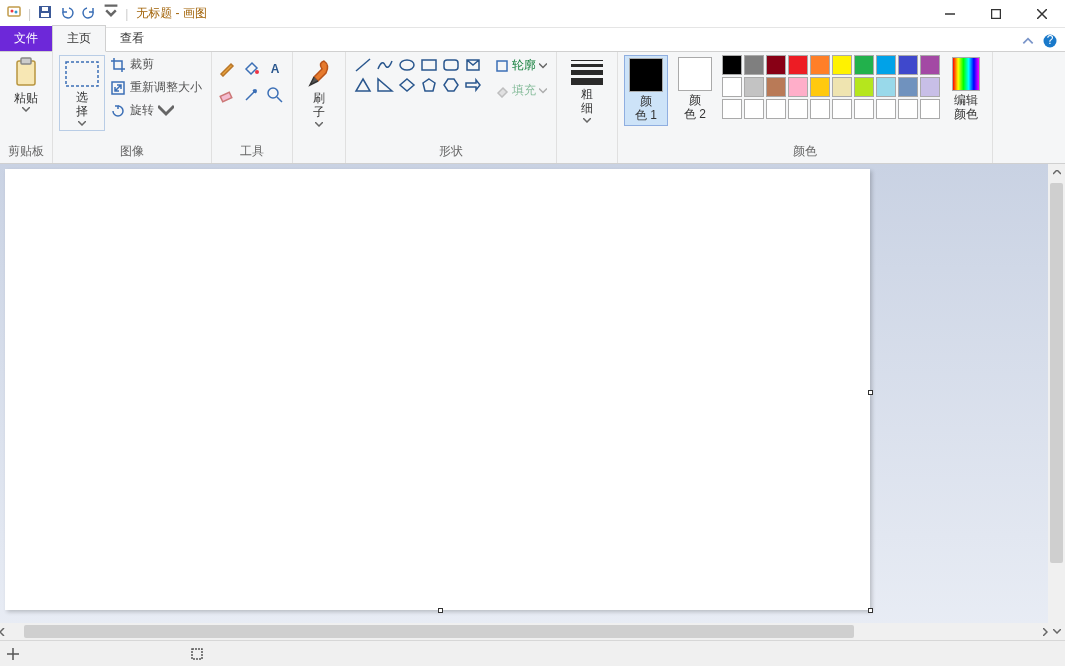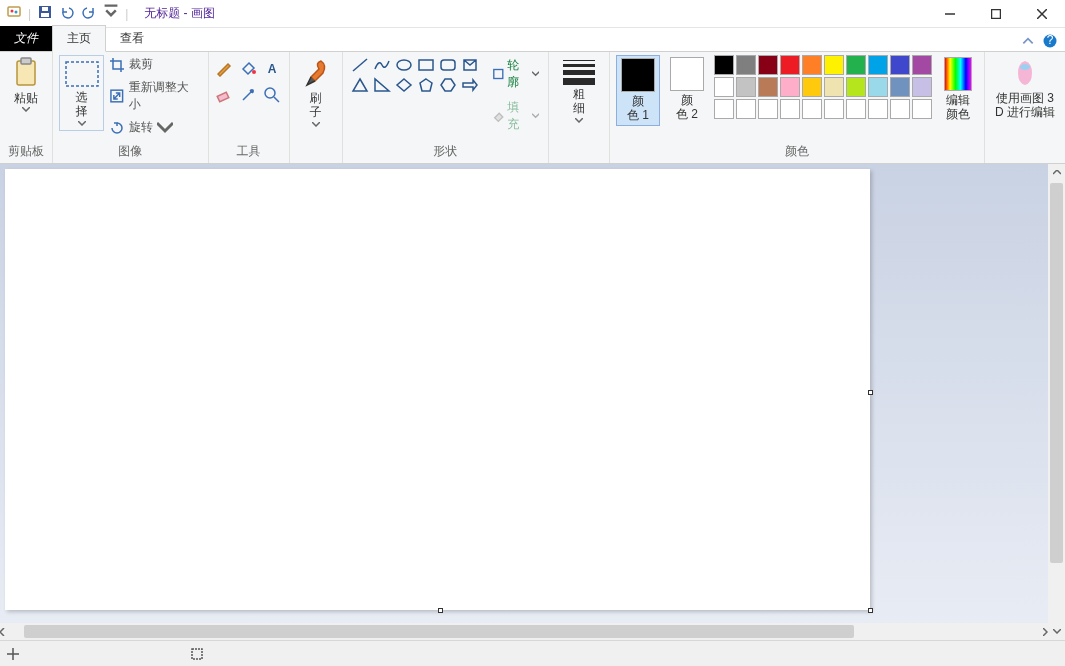--- a/index.html
+++ b/index.html
@@ -1,26 +1,26 @@
 <!DOCTYPE html>
 <html><head>
 <meta charset="utf-8">
 <style>
 * { margin:0; padding:0; box-sizing:border-box; font-family:"Microsoft YaHei","Segoe UI",sans-serif; font-size:12px; }
 body { width:1065px; height:666px; background:#fff; overflow:hidden; display:flex; flex-direction:column; }
 .titlebar { height:28px; display:flex; align-items:center; background:#fff; border-bottom:1px solid #e5e5e5; }
 .titlebar .qat { display:flex; align-items:center; gap:6px; padding:0 6px; }
 .titlebar .qat svg { width:16px; height:16px; }
-.titlebar .title { margin-left:10px; color:#4c1d95; }
+.titlebar .title { margin-left:2px; color:#a16207; }
 .titlebar .winbtns { margin-left:auto; display:flex; }
 .winbtn { width:46px; height:28px; display:flex; align-items:center; justify-content:center; }
 .winbtn svg { width:10px; height:10px; }
 .tabs { height:24px; background:#fff; display:flex; align-items:flex-end; border-bottom:1px solid #d0d0d0; position:relative; }
 .tab { padding:4px 14px; color:#333; position:relative; }
-.tab.file { background:#000000; color:#fff;font-style:italic; }
+.tab.file { background:#6d28d9; color:#fff; }
 .tab.active { border:1px solid #d0d0d0; border-bottom:1px solid #f5f6f7; background:#f5f6f7; margin-bottom:-1px; }
 .tabs .help { margin-left:auto; display:flex; align-items:center; gap:8px; padding-right:8px; }
 .help svg { width:14px; height:14px; }
 .ribbon { background:#f5f6f7; height:112px; display:flex; border-bottom:1px solid #d0d0d0; }
 .group { display:flex; flex-direction:column; align-items:center; padding:3px 6px 0 6px; border-right:1px solid #e0e0e0; }
 .group-body { flex:1; display:flex; align-items:flex-start; gap:2px; }
 .group-label { font-size:12px; color:#666; padding:2px 0 3px 0; }
 .vbtn { display:flex; flex-direction:column; align-items:center; justify-content:flex-start; padding:2px 4px; min-width:40px; text-align:center; line-height:1.2; gap:2px; }
 .vbtn.selected, .swatch.selected { border:1px solid #8faee0; background:#cde3f8; }
 .vbtn .lbl { font-size:12px; color:#333; }
@@ -355,33 +355,20 @@
         </div>
       <div class="vbtn">
         <div class="rainbow"></div>
         <span class="lbl" style="white-space:pre">编辑
 颜色</span>
       </div>
     </div>
     <div class="group-label">颜色</div>
   </div>
 
-  <div class="group" style="border-right:none">
-    <div class="group-body">
-      <div class="vbtn" style="max-width:80px">
-        <svg width="30" height="32" viewBox="0 0 30 32">
-            <path d="M15 4 Q22 6 22 16 Q22 26 15 28 Q8 26 8 16 Q8 6 15 4 Z" fill="#f5b6d6" stroke="none"></path>
-            <ellipse cx="15" cy="10" rx="5" ry="3" fill="#9cd0f0" stroke="none"></ellipse>
-          </svg>
-        <span class="lbl" style="white-space:pre">使用画图 3
-D 进行编辑</span>
-      </div>
-    </div>
-    <div class="group-label">&nbsp;</div>
-  </div>
 </div>
 
 <div class="canvas-area">
   <div class="paper">
     <div class="handle" style="right:-3px;top:50%"></div>
     <div class="handle" style="right:-3px;bottom:-3px"></div>
     <div class="handle" style="left:50%;bottom:-3px"></div>
   </div>
   <div class="vscroll">
     <div class="arrow">

